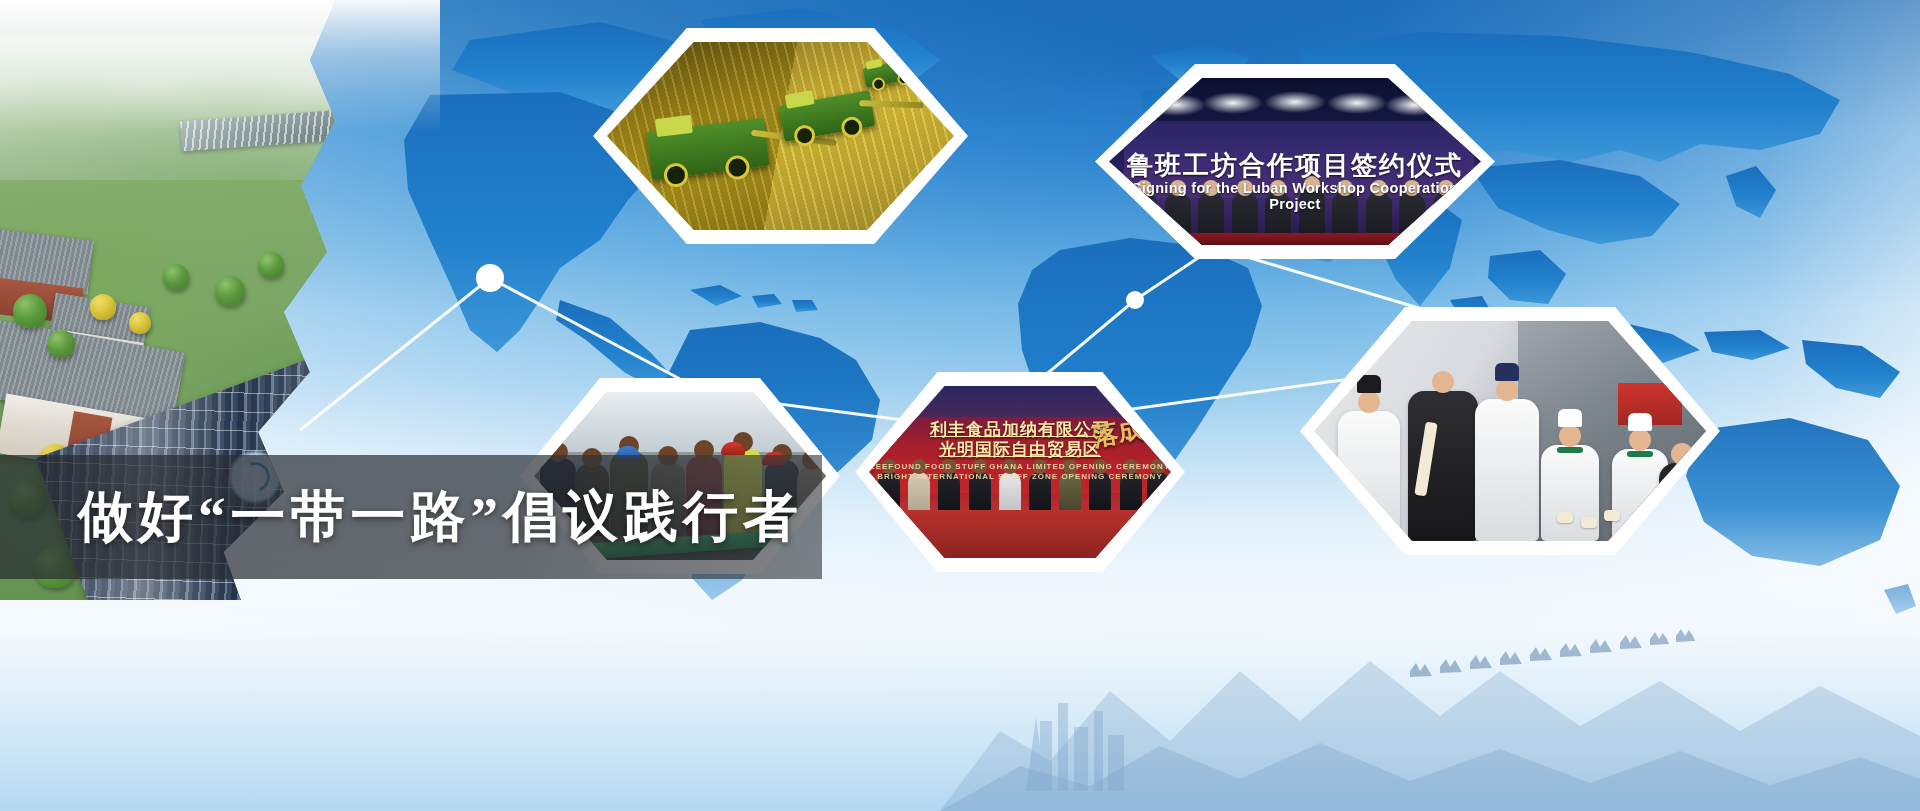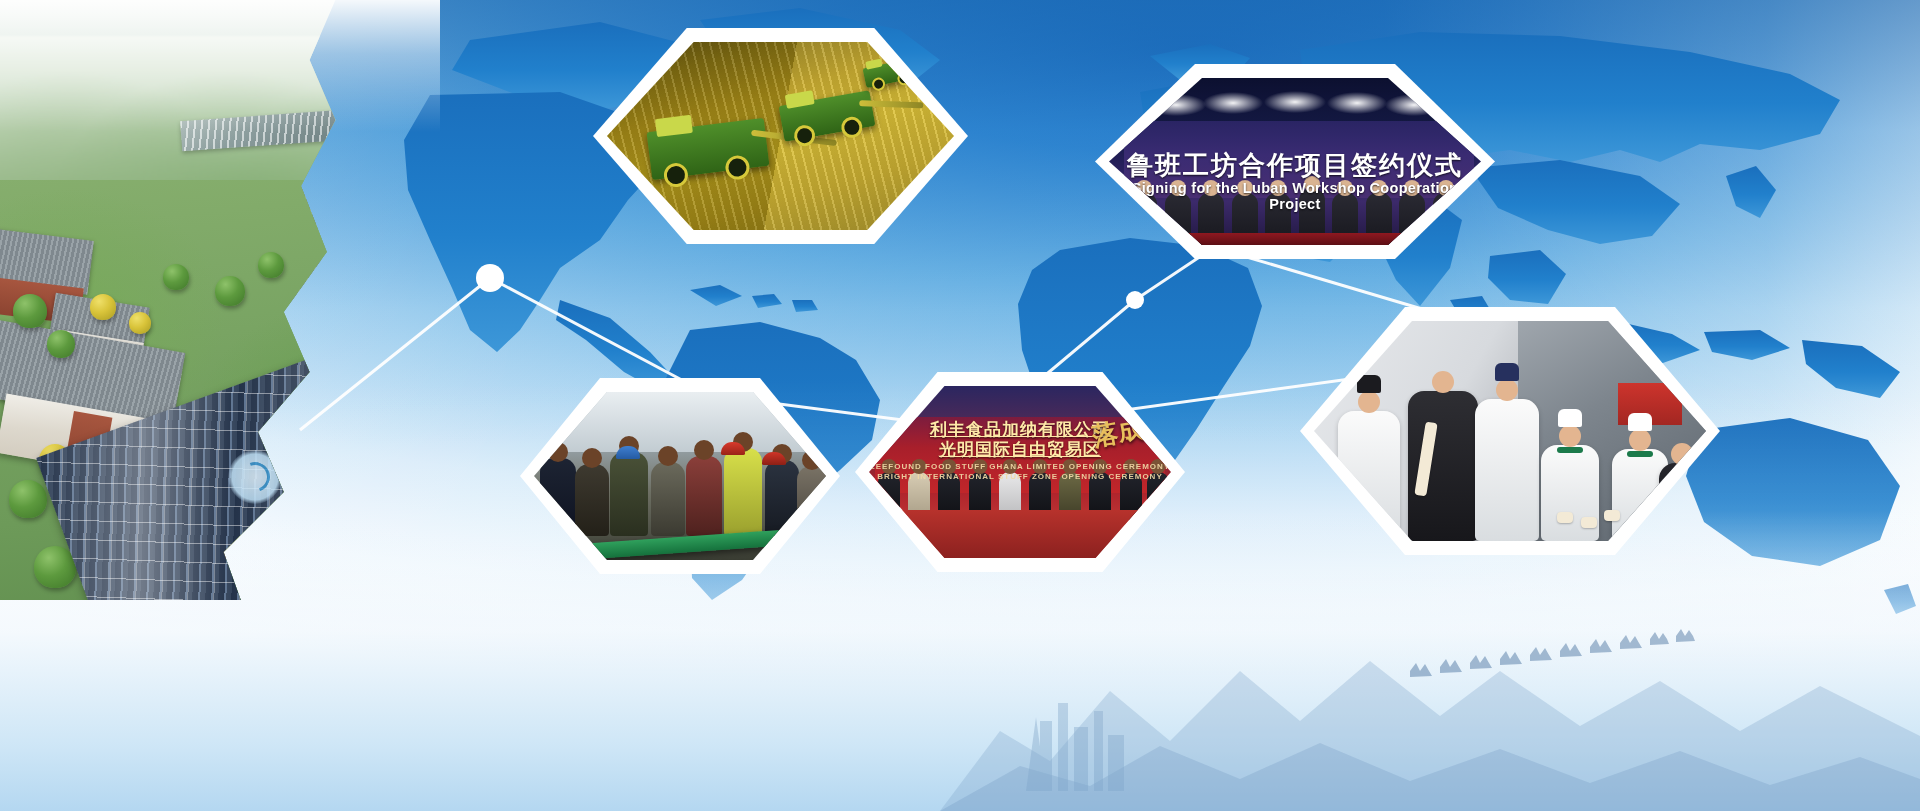--- a/index.html
+++ b/index.html
@@ -557,14 +557,17 @@
       <span class="dough" style="left:62%;bottom:8%;width:16px;height:11px;"></span>
       <span class="dough" style="left:68%;bottom:6%;width:16px;height:11px;"></span>
       <span class="dough" style="left:74%;bottom:9%;width:16px;height:11px;"></span>
       <span class="dough" style="left:80%;bottom:5%;width:16px;height:11px;"></span>
       <span class="dough" style="left:86%;bottom:8%;width:16px;height:11px;"></span>
 
       <span class="caption" style="bottom:5%;font-size:13px;"></span>
     </div>
   </div>
 
+  <div id="title-banner">
+    <span class="title-text nosel">做好“一带一路”倡议践行者</span>
+  </div>
 
 </div>
 
 </body></html>

